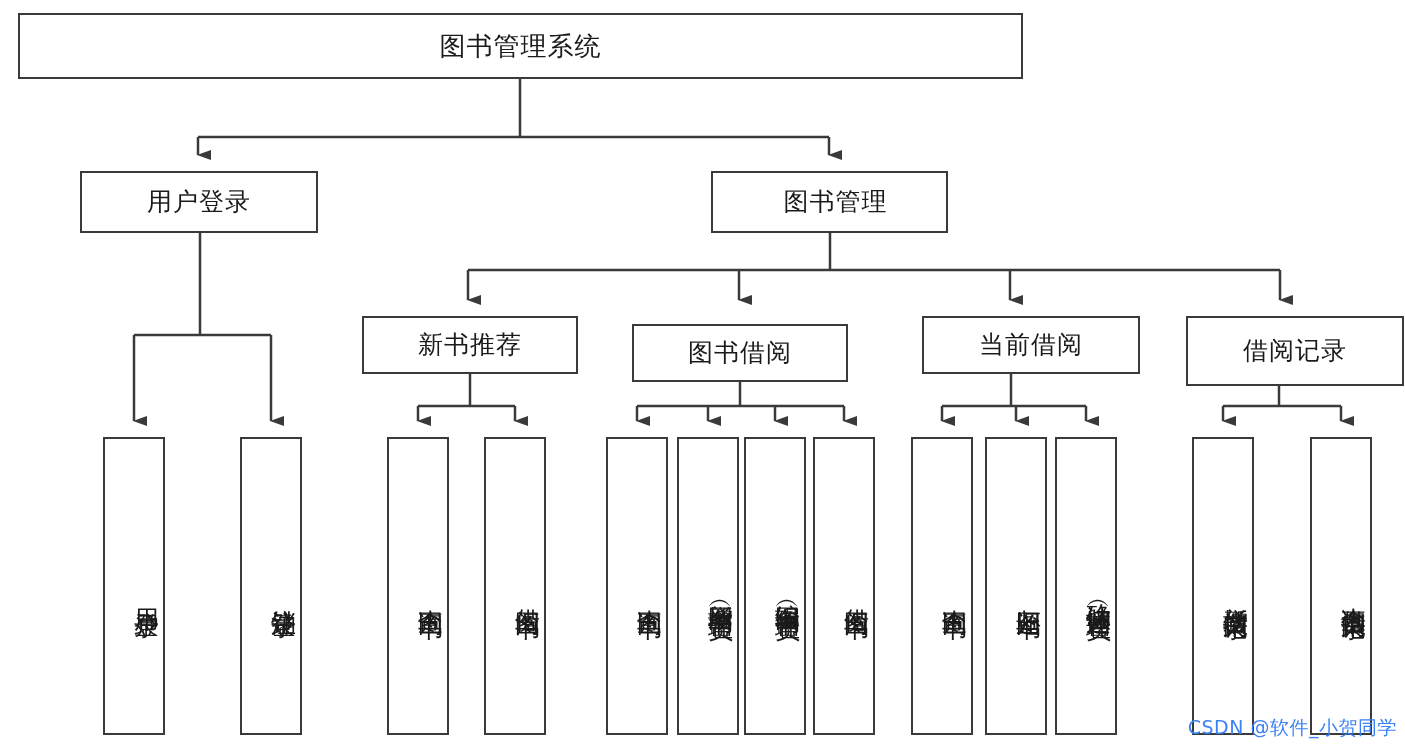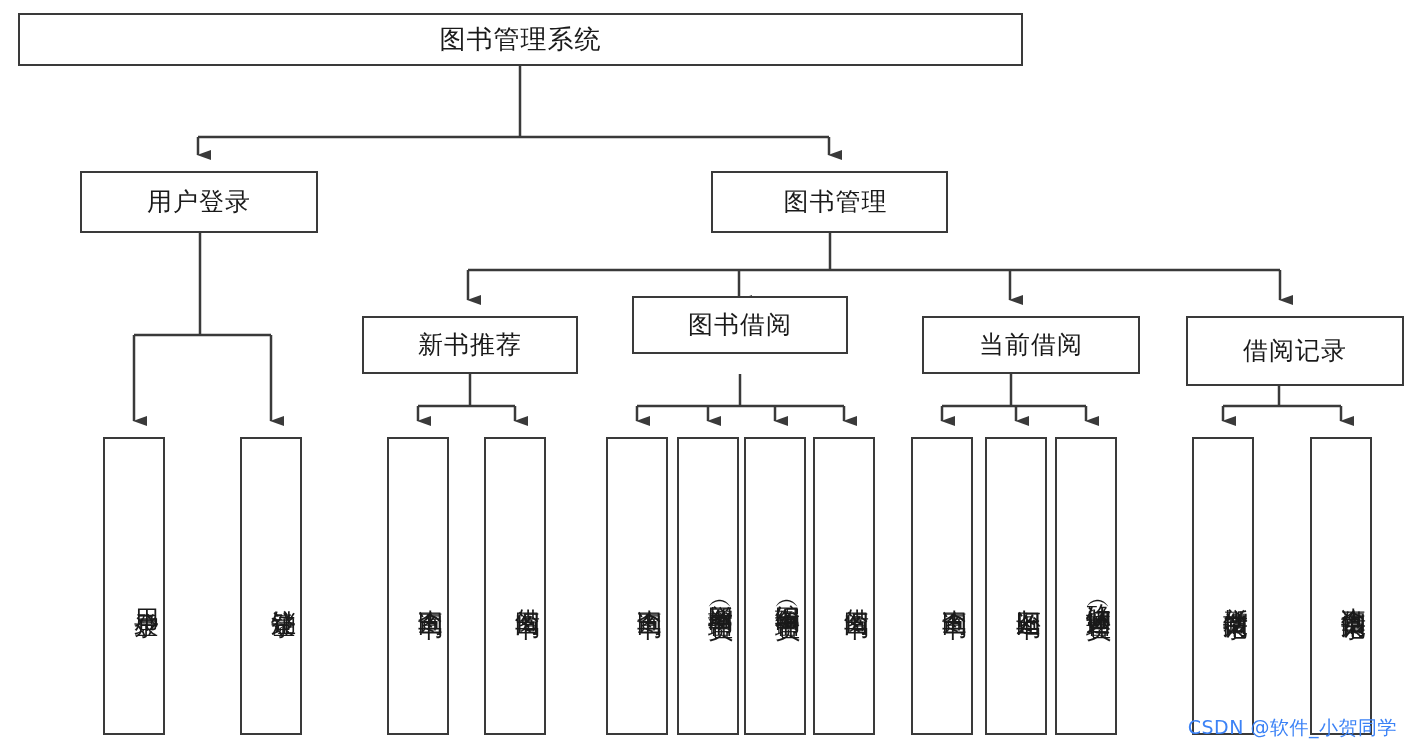--- a/index.html
+++ b/index.html
@@ -115,35 +115,35 @@
       <path d="M 1016 406 L 1016 421" marker-end="url(#arrow)"></path>
       <path d="M 1086 406 L 1086 421" marker-end="url(#arrow)"></path>
 
       <path d="M 1279 374 L 1279 406"></path>
       <path d="M 1223 406 L 1341 406"></path>
       <path d="M 1223 406 L 1223 421" marker-end="url(#arrow)"></path>
       <path d="M 1341 406 L 1341 421" marker-end="url(#arrow)"></path>
     </g>
   </svg>
 
-  <div class="node horiz" id="root-node" style="left:18px; top:13px; width:1005px; height:53px;">
+  <div class="node horiz" id="root-node" style="left:18px; top:13px; width:1005px; height:66px;">
     <span>图书管理系统</span>
   </div>
 
   <div class="node horiz" style="left:80px; top:171px; width:238px; height:62px;">
     <span>用户登录</span>
   </div>
   <div class="node horiz" style="left:711px; top:171px; width:237px; height:62px;padding-left:12px;">
     <span>图书管理</span>
   </div>
 
   <div class="node horiz" style="left:362px; top:316px; width:216px; height:58px;align-items:center;">
     <span>新书推荐</span>
   </div>
-  <div class="node horiz" style="left:632px; top:296px; width:216px; height:58px;">
+  <div class="node horiz" style="left:632px; top:324px; width:216px; height:58px;">
     <span>图书借阅</span>
   </div>
   <div class="node horiz" style="left:902px; top:316px; width:218px; height:58px;margin-left:20px;">
     <span>当前借阅</span>
   </div>
   <div class="node horiz" style="left:1186px; top:316px; width:218px; height:70px;">
     <span>借阅记录</span>
   </div>
 
   <div class="node vert" style="left:103px; top:437px; width:62px; height:298px;">

